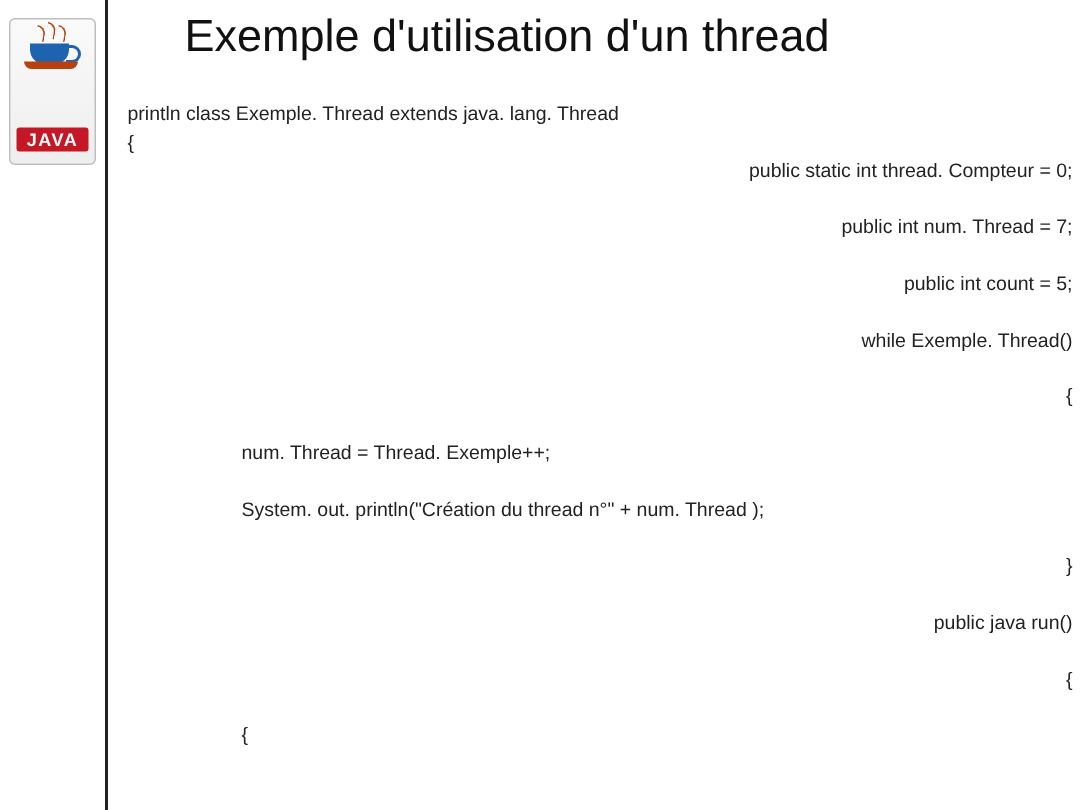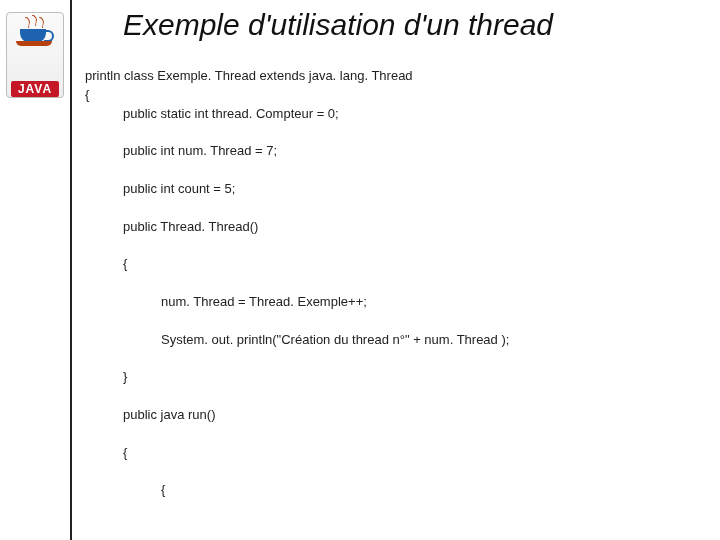--- a/index.html
+++ b/index.html
@@ -19,21 +19,21 @@
     width: 70px;
     height: 540px;
     background: #ffffff;
     border-right: 2px solid #222;
   }
   .logo {
     position: absolute;
     left: 6px;
     top: 12px;
     width: 58px;
-    height: 86px;
+    height: 98px;
     border: 1px solid #bdbdbd;
     border-radius: 4px;
     background: linear-gradient(#fafafa,#eeeeee);
     display: flex;
     flex-direction: column;
     align-items: center;
     justify-content: flex-start;
     box-sizing: border-box;
     padding-top: 6px;
   }
@@ -103,34 +103,33 @@
     position: absolute;
     left: 75px;
     top: 0;
     width: 640px;
     height: 540px;
     box-sizing: border-box;
   }
   .title {
     margin: 8px 0 6px 48px;
     font-size: 30px;
-    font-style: italic;
     color: #111;
     font-family: Arial, Helvetica, sans-serif;
     font-weight: 400;
   }
   .code {
     margin: 6px 0 0 10px;
     font-family: Arial, Helvetica, sans-serif;
     font-size: 13px;
     line-height: 1.45;
     color: #222;
     white-space: pre;
   }
-  .ind1 { padding-left: 38px; display:block; }
+  .ind1 { padding-left: 38px; display:block;text-align:right; }
   .ind2 { padding-left: 76px; display:block; }
 </style>
 </head>
 <body>
 
 <div class="sidebar">
   <div class="logo">
     <div class="cup">
       <div class="steam1"></div>
         <div class="steam2"></div>
@@ -143,21 +142,21 @@
 </div>
 
 <div class="content">
   <h1 class="title">Exemple d'utilisation d'un thread</h1>
   <div class="code">
 <span>println class Exemple. Thread extends java. lang. Thread</span>
 <span>{</span>
 <span class="ind1">public static int thread. Compteur = 0;</span>
 <span class="ind1">public int num. Thread = 7;</span>
 <span class="ind1">public int count = 5;</span>
-<span class="ind1">public Thread. Thread()</span>
+<span class="ind1">while Exemple. Thread()</span>
 <span class="ind1">{</span>
 <span class="ind2">num. Thread = Thread. Exemple++;</span>
 <span class="ind2">System. out. println("Création du thread n°" + num. Thread );</span>
 <span class="ind1">}</span>
 <span class="ind1">public java run()</span>
 <span class="ind1">{</span>
 <span class="ind2">{</span>
 
 
 

